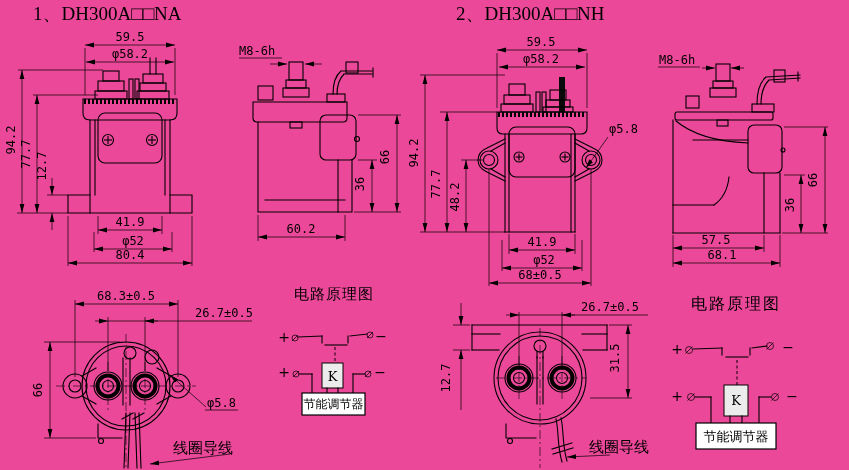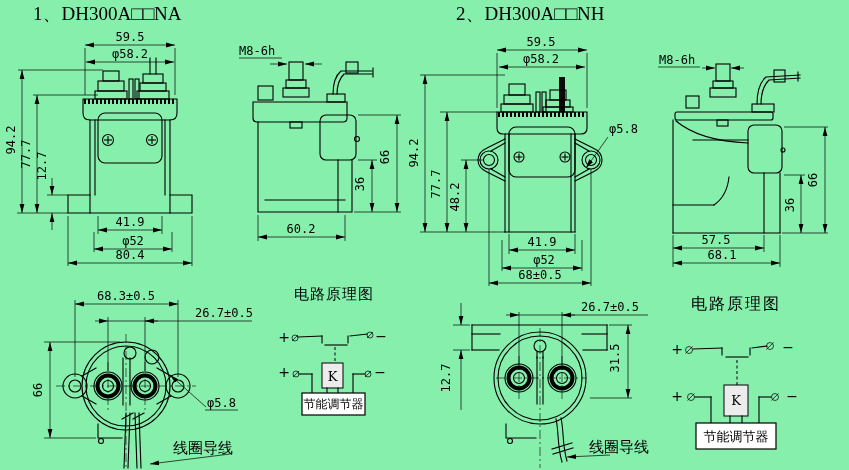--- a/index.html
+++ b/index.html
@@ -1,16 +1,16 @@
 <!DOCTYPE html>
 <html><head>
 <meta charset="utf-8">
 <style>
   html,body{margin:0;padding:0;background:#ffffff}
-  .canvas{position:relative;width:849px;height:470px;background:#86efac;overflow:hidden}
+  .canvas{position:relative;width:849px;height:470px;background:#ec4899;overflow:hidden}
   svg{display:block}
   .d{stroke:#000;stroke-width:1.1;fill:none;stroke-linecap:square;stroke-linejoin:miter}
   .e{stroke:#000;stroke-width:.7;fill:none}
   .cl{stroke:#000;stroke-width:.6;fill:none;stroke-dasharray:9 3 2 3}
   .dash{stroke:#000;stroke-width:1;fill:none;stroke-dasharray:3 2.5}
   .hatch{stroke:#000;stroke-width:5;fill:none;stroke-dasharray:2 2}
   .thick{stroke:#000;stroke-width:4;fill:none}
   .fb{fill:#0a0a0a;stroke:none}
   .kbox{fill:#ececec;stroke:#000;stroke-width:1}
   .wbox{fill:#fff;stroke:#000;stroke-width:1.2}

